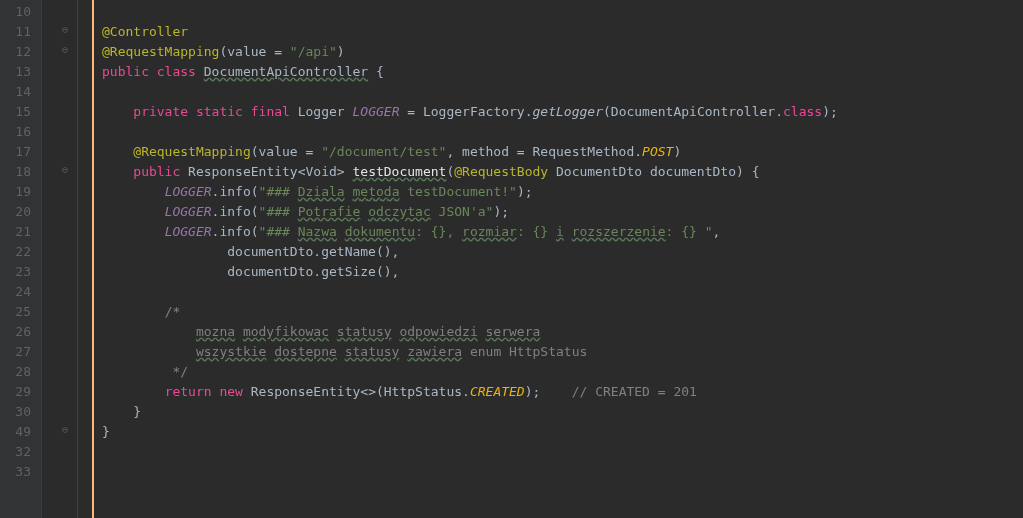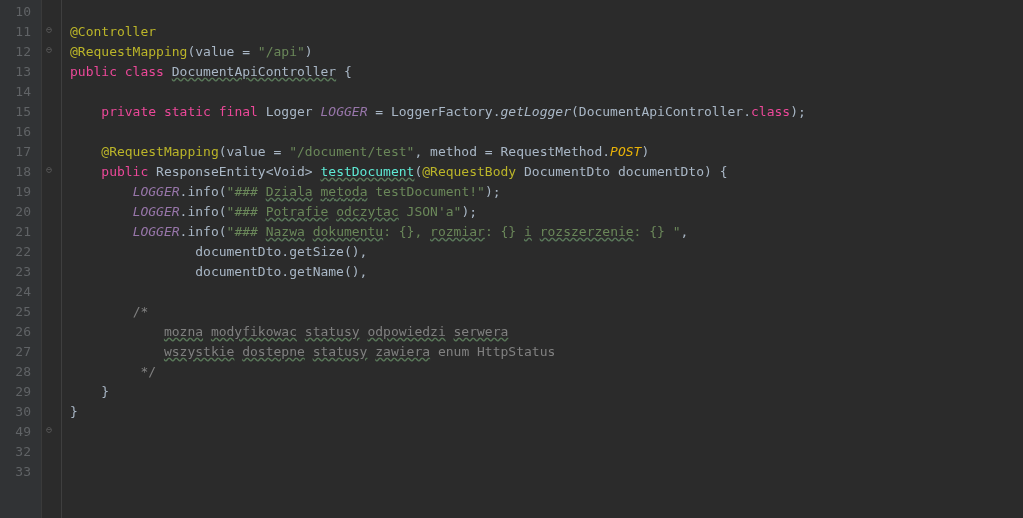--- a/index.html
+++ b/index.html
@@ -11,20 +11,21 @@
       background: #2b2b2b;
       font-family: 'Menlo', 'Monaco', 'Consolas', monospace;
       font-size: 13px;
       line-height: 1.5;
       color: #a9b7c6;
       overflow: hidden;
     }
     .editor {
       display: flex;
       height: 100vh;
+      gap: 16px;
     }
     .gutter {
       background: #313335;
       padding: 2px 10px 2px 8px;
       text-align: right;
       color: #606366;
       user-select: none;
       min-width: 42px;
       border-right: 1px solid #3a3a3a;
     }
@@ -55,21 +56,21 @@
       height: 20px;
       line-height: 20px;
       white-space: pre;
     }
     .kw { color: #ec4899; }
     .anno { color: #bbb529; }
     .str { color: #6a8759; }
     .cls { color: #a9b7c6; }
     .static-field { color: #9876aa; font-style: italic; }
     .static-method { font-style: italic; color: #a9b7c6; }
-    .method { color: #5eead4; }
+    .method { color: #e5e5e5; }
     .comment { color: #808080; }
     .typo { text-decoration: underline; text-decoration-style: wavy; text-decoration-color: #5a7a5a; }
     .enum-const { color: #eab308; font-style: italic; }
     .punct { color: #a9b7c6; }
     .method-call { color: #a9b7c6; }
   </style>
 </head>
 <body>
 
 <div class="editor">
@@ -113,24 +114,25 @@
     <div class="code-line"><span class="anno">@RequestMapping</span><span class="punct">(</span><span class="method-call">value</span><span class="punct"> = </span><span class="str">"/api"</span><span class="punct">)</span></div>
     <div class="code-line"><span class="kw">public </span><span class="kw">class </span><span class="cls typo">DocumentApiController</span><span class="punct"> {</span></div>
     <div class="code-line"> </div>
     <div class="code-line">    <span class="kw">private </span><span class="kw">static </span><span class="kw">final </span><span style="color:#a9b7c6;">Logger </span><span class="static-field">LOGGER</span><span> = </span><span>LoggerFactory</span><span>.</span><span class="static-method">getLogger</span><span>(</span><span>DocumentApiController</span><span>.</span><span class="kw">class</span><span>);</span></div>
     <div class="code-line"> </div>
     <div class="code-line">    <span class="anno">@RequestMapping</span><span>(</span><span>value</span><span> = </span><span class="str">"/document/test"</span><span>, </span><span>method</span><span> = </span><span>RequestMethod</span><span>.</span><span class="enum-const">POST</span><span>)</span></div>
     <div class="code-line">    <span class="kw">public </span><span>ResponseEntity</span><span>&lt;</span><span>Void</span><span>&gt; </span><span class="method typo">testDocument</span><span>(</span><span class="anno">@RequestBody </span><span>DocumentDto </span><span>documentDto</span><span>) {</span></div>
     <div class="code-line">        <span class="static-field">LOGGER</span><span>.</span><span>info</span><span>(</span><span class="str">"### </span><span class="str typo">Dziala</span><span class="str"> </span><span class="str typo">metoda</span><span class="str"> testDocument!"</span><span>);</span></div>
     <div class="code-line">        <span class="static-field">LOGGER</span><span>.</span><span>info</span><span>(</span><span class="str">"### </span><span class="str typo">Potrafie</span><span class="str"> </span><span class="str typo">odczytac</span><span class="str"> JSON'a"</span><span>);</span></div>
     <div class="code-line">        <span class="static-field">LOGGER</span><span>.</span><span>info</span><span>(</span><span class="str">"### </span><span class="str typo">Nazwa</span><span class="str"> </span><span class="str typo">dokumentu</span><span class="str">: {}, </span><span class="str typo">rozmiar</span><span class="str">: {} </span><span class="str typo">i</span><span class="str"> </span><span class="str typo">rozszerzenie</span><span class="str">: {} "</span><span>,</span></div>
+    <div class="code-line">                <span>documentDto</span><span>.</span><span>getName(),</span></div>
     <div class="code-line">                <span>documentDto</span><span>.</span><span>getSize(),</span></div>
-    <div class="code-line">                <span>documentDto</span><span>.</span><span>getName(),</span></div>
     <div class="code-line"> </div>
     <div class="code-line">        <span class="comment">/*</span></div>
     <div class="code-line">            <span class="comment typo">mozna</span><span class="comment"> </span><span class="comment typo">modyfikowac</span><span class="comment"> </span><span class="comment typo">statusy</span><span class="comment"> </span><span class="comment typo">odpowiedzi</span><span class="comment"> </span><span class="comment typo">serwera</span></div>
     <div class="code-line">            <span class="comment typo">wszystkie</span><span class="comment"> </span><span class="comment typo">dostepne</span><span class="comment"> </span><span class="comment typo">statusy</span><span class="comment"> </span><span class="comment typo">zawiera</span><span class="comment"> enum HttpStatus</span></div>
     <div class="code-line">        <span class="comment"> */</span></div>
+    <div class="code-line">        <span class="kw">return </span><span class="kw">new </span><span>ResponseEntity&lt;&gt;</span><span>(</span><span>HttpStatus</span><span>.</span><span class="enum-const">CREATED</span><span>);</span><span class="comment">    // CREATED = 201</span></div>
     <div class="code-line">    <span>}</span></div>
     <div class="code-line"><span>}</span></div>
     <div class="code-line"> </div>
   </div>
 </div>
 
 </body></html>

